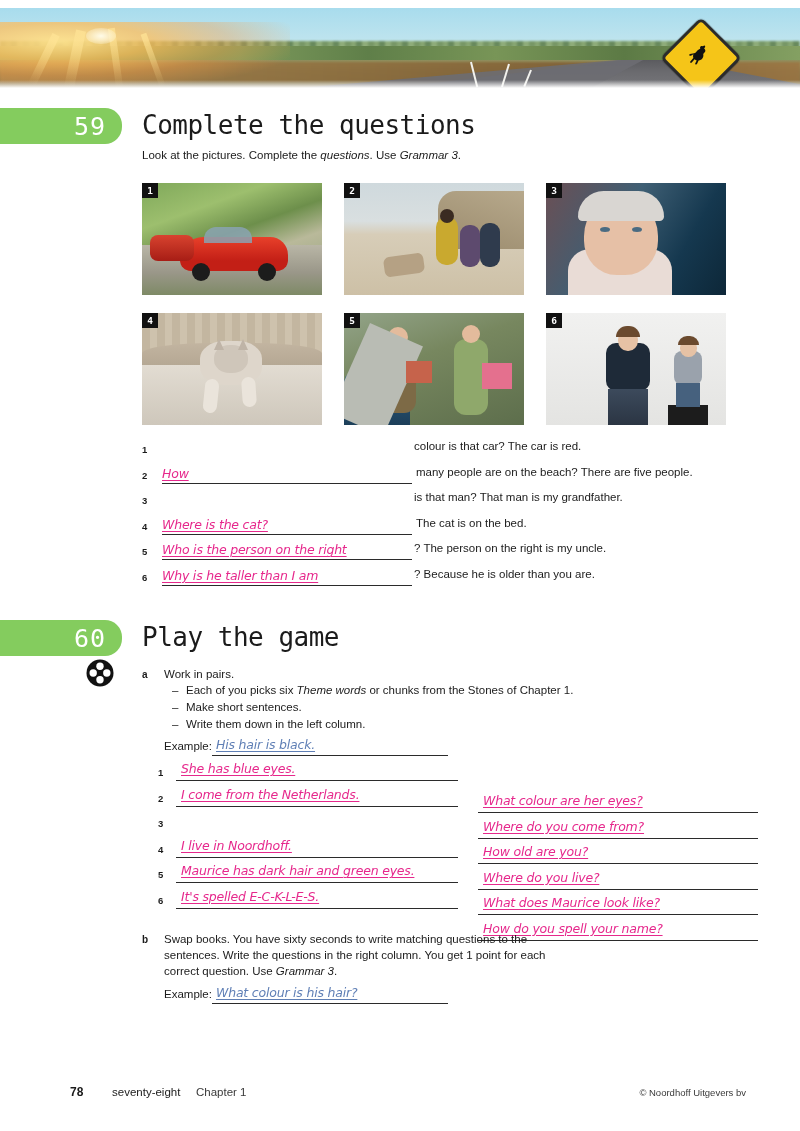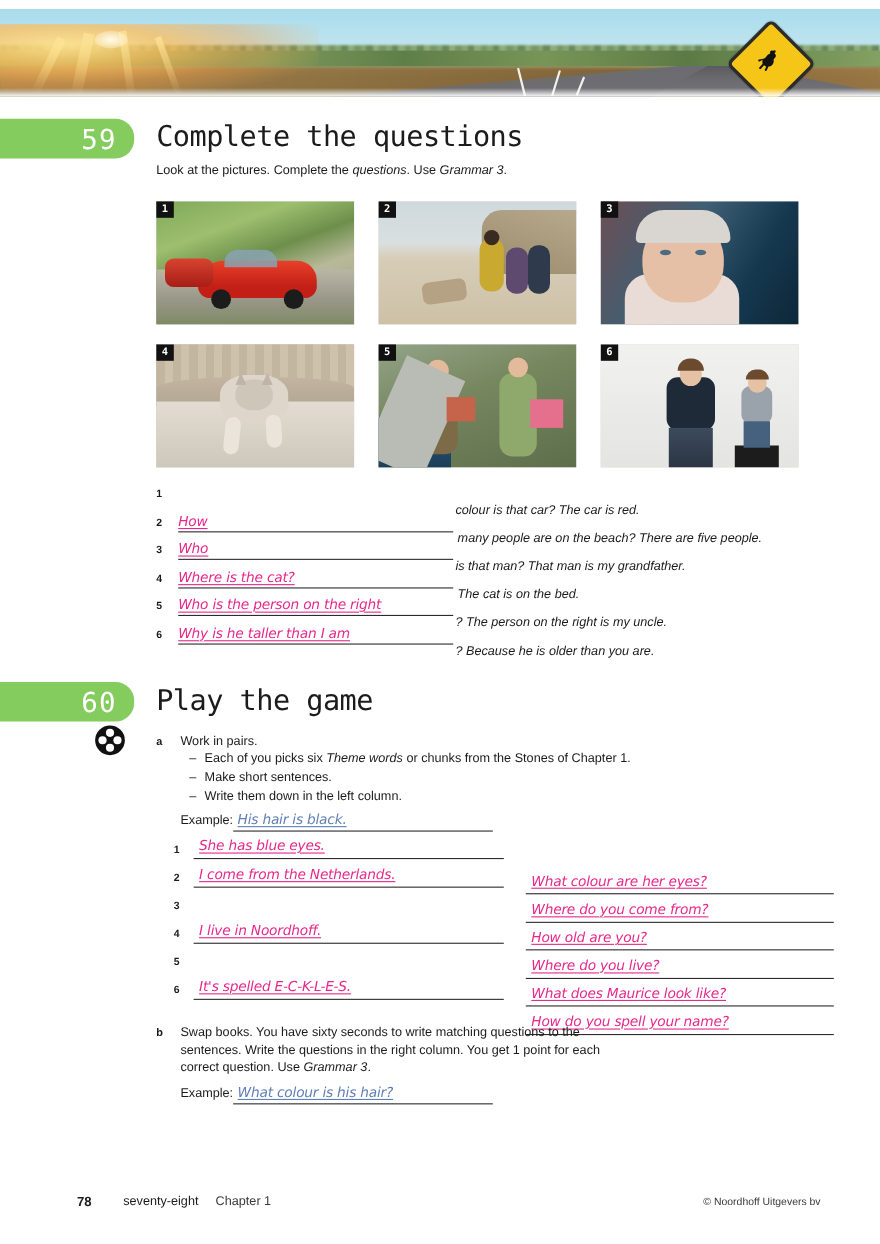--- a/index.html
+++ b/index.html
@@ -67,21 +67,21 @@
   .ph{position:absolute;inset:0;}
 
   
   .qrow{position:absolute;left:142px;height:21px;width:600px;font-size:11.5px;}
   .qnum{position:absolute;left:0;top:4px;width:12px;font-size:9.5px;font-weight:bold;}
   .blank{position:absolute;left:20px;top:0;border-bottom:1.1px solid #2b2b2b;height:17px;}
   .hand{font-family:"DejaVu Sans", sans-serif;font-style:italic;font-size:12.5px;
     color:#e6288c;text-decoration:underline;text-underline-offset:2px;
     text-decoration-thickness:.7px;white-space:nowrap;letter-spacing:-.2px;}
   .hand.blue{color:#5f7fb5;}
-  .qtail{position:absolute;top:18px;font-size:11.5px;white-space:nowrap;font-style:italic;}
+  .qtail{position:absolute;top:0;font-size:11.5px;white-space:nowrap;}
 
   
   .gameicon{position:absolute;left:85px;top:658px;width:30px;height:30px;}
   .li{position:absolute;font-size:11.5px;}
   .lbl{position:absolute;font-size:10px;font-weight:bold;}
   .dash{position:absolute;font-size:11.5px;}
   .exline{position:absolute;font-size:11.5px;}
   .exblank{position:absolute;border-bottom:1.1px solid #2b2b2b;height:16px;}
 
   .grow{position:absolute;height:26px;font-size:11.5px;}
@@ -215,21 +215,20 @@
         <span class="qnum">1</span>
         <span class="qtail" style="left: 272px;">colour is that car? The car is red.</span>
       </div>
       <div class="qrow" style="top: 465.5px;">
         <span class="qnum">2</span>
         <span class="blank" style="width: 250px;"><span class="hand">How</span></span>
         <span class="qtail" style="left: 274px;">many people are on the beach? There are five people.</span>
       </div>
       <div class="qrow" style="top: 491px;">
         <span class="qnum">3</span>
-        <span class="blank" style="width: 250px;"><span class="hand">Who</span></span>
         <span class="qtail" style="left: 272px;">is that man? That man is my grandfather.</span>
       </div>
       <div class="qrow" style="top: 516.5px;">
         <span class="qnum">4</span>
         <span class="blank" style="width: 250px;"><span class="hand">Where is the cat?</span></span>
         <span class="qtail" style="left: 274px;">The cat is on the bed.</span>
       </div>
       <div class="qrow" style="top: 542px;">
         <span class="qnum">5</span>
         <span class="blank" style="width: 250px;"><span class="hand">Who is the person on the right</span></span>
@@ -301,20 +300,23 @@
         <span class="gnum">4</span>
         <span class="gblankL">
           <span class="hand gtxt">I live in Noordhoff.</span>
         </span>
         <span class="gblankR">
           <span class="hand gtxt">Where do you live?</span>
         </span>
       </div>
       <div class="grow" style="left: 158px; top: 864px; width: 600px;">
         <span class="gnum">5</span>
+        <span class="gblankL">
+          <span class="hand gtxt">Maurice has dark hair and green eyes.</span>
+        </span>
         <span class="gblankR">
           <span class="hand gtxt">What does Maurice look like?</span>
         </span>
       </div>
       <div class="grow" style="left: 158px; top: 889.5px; width: 600px;">
         <span class="gnum">6</span>
         <span class="gblankL">
           <span class="hand gtxt">It's spelled E-C-K-L-E-S.</span>
         </span>
         <span class="gblankR">

